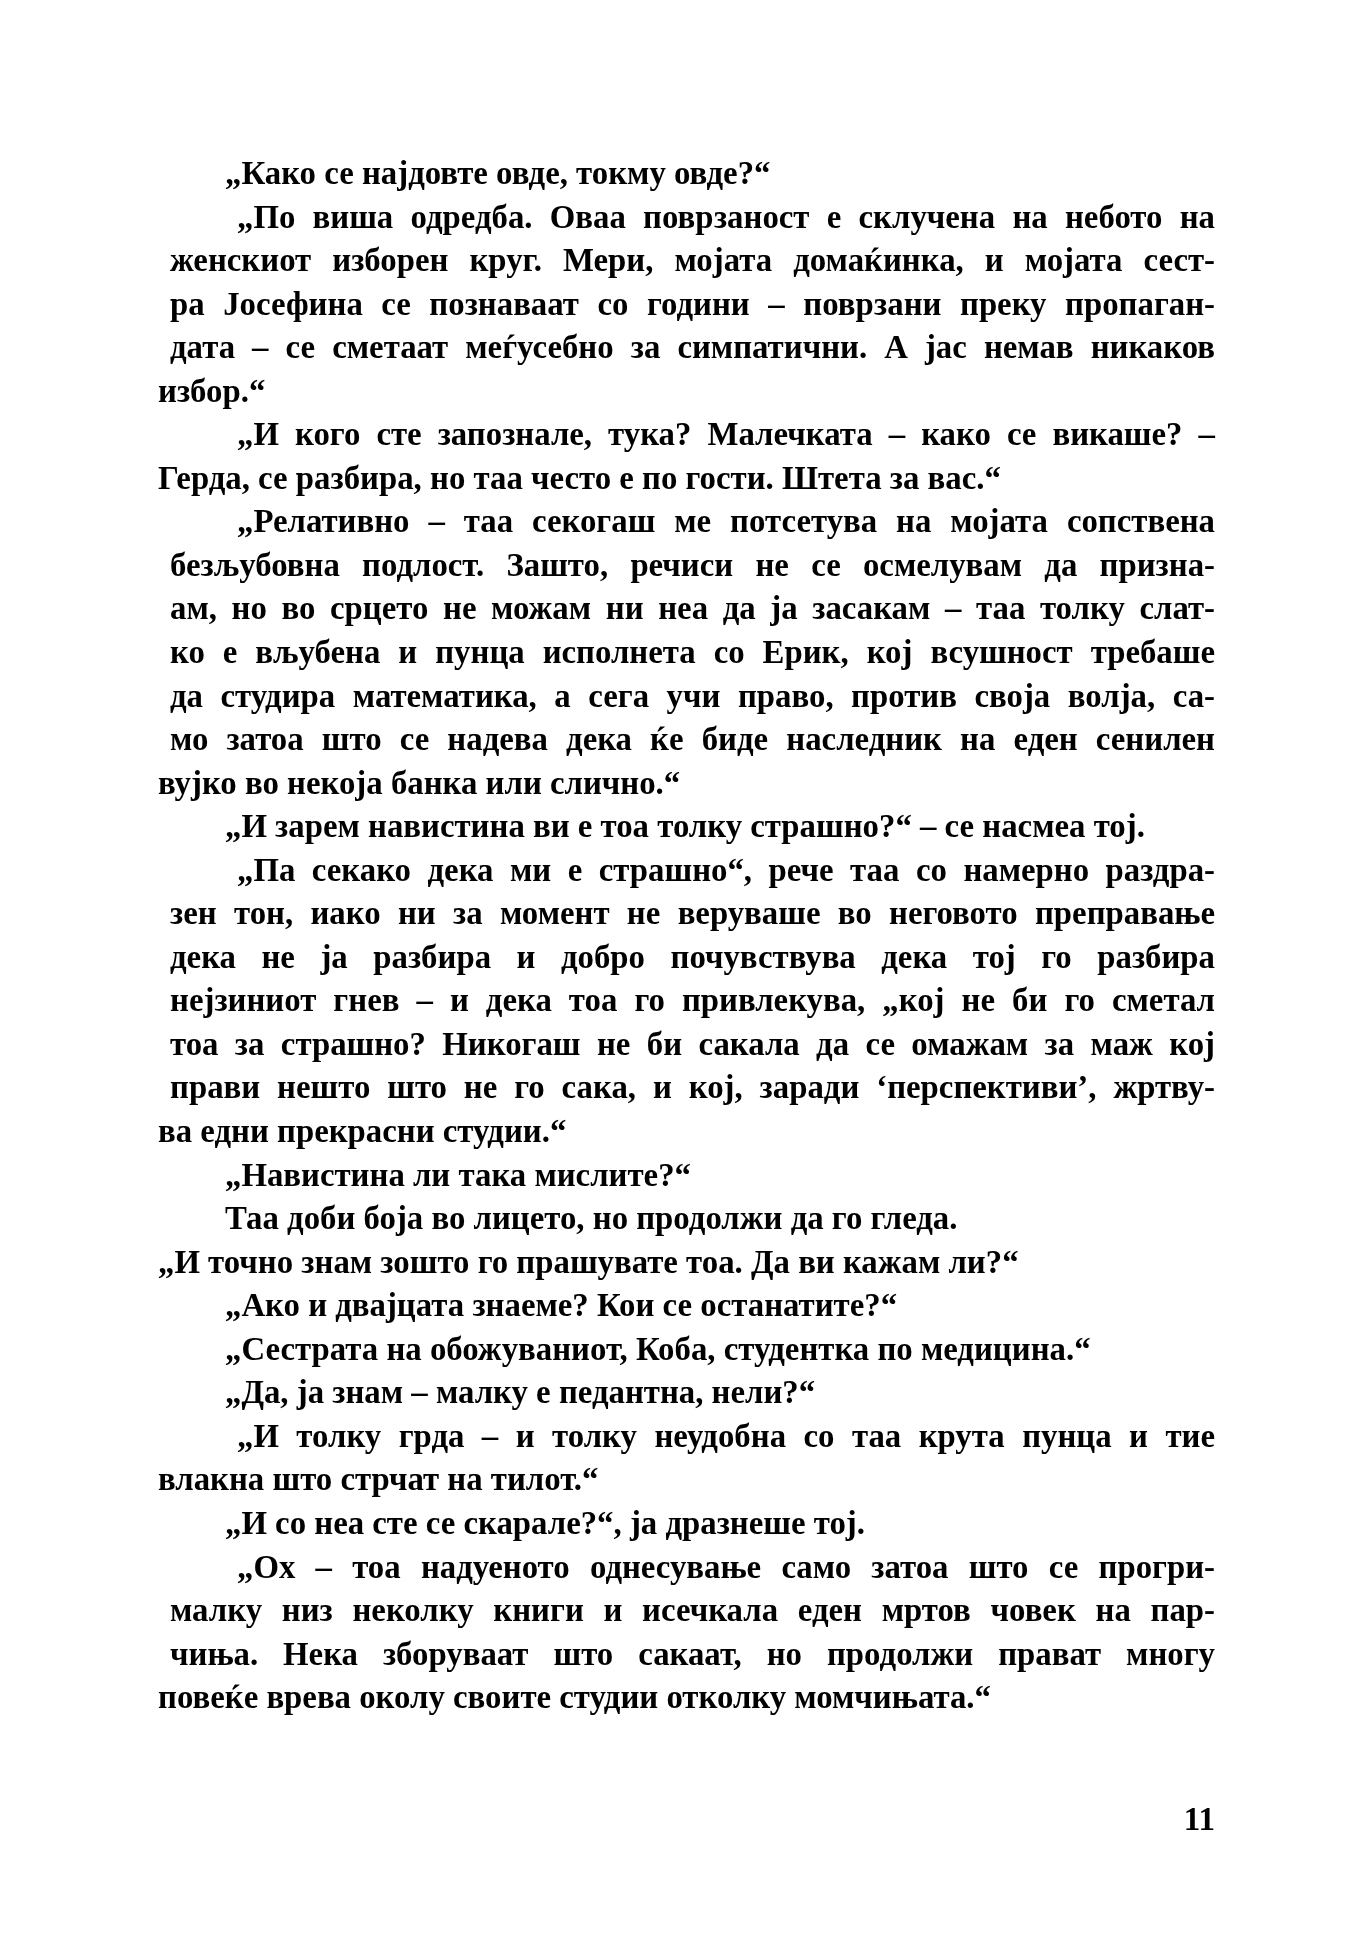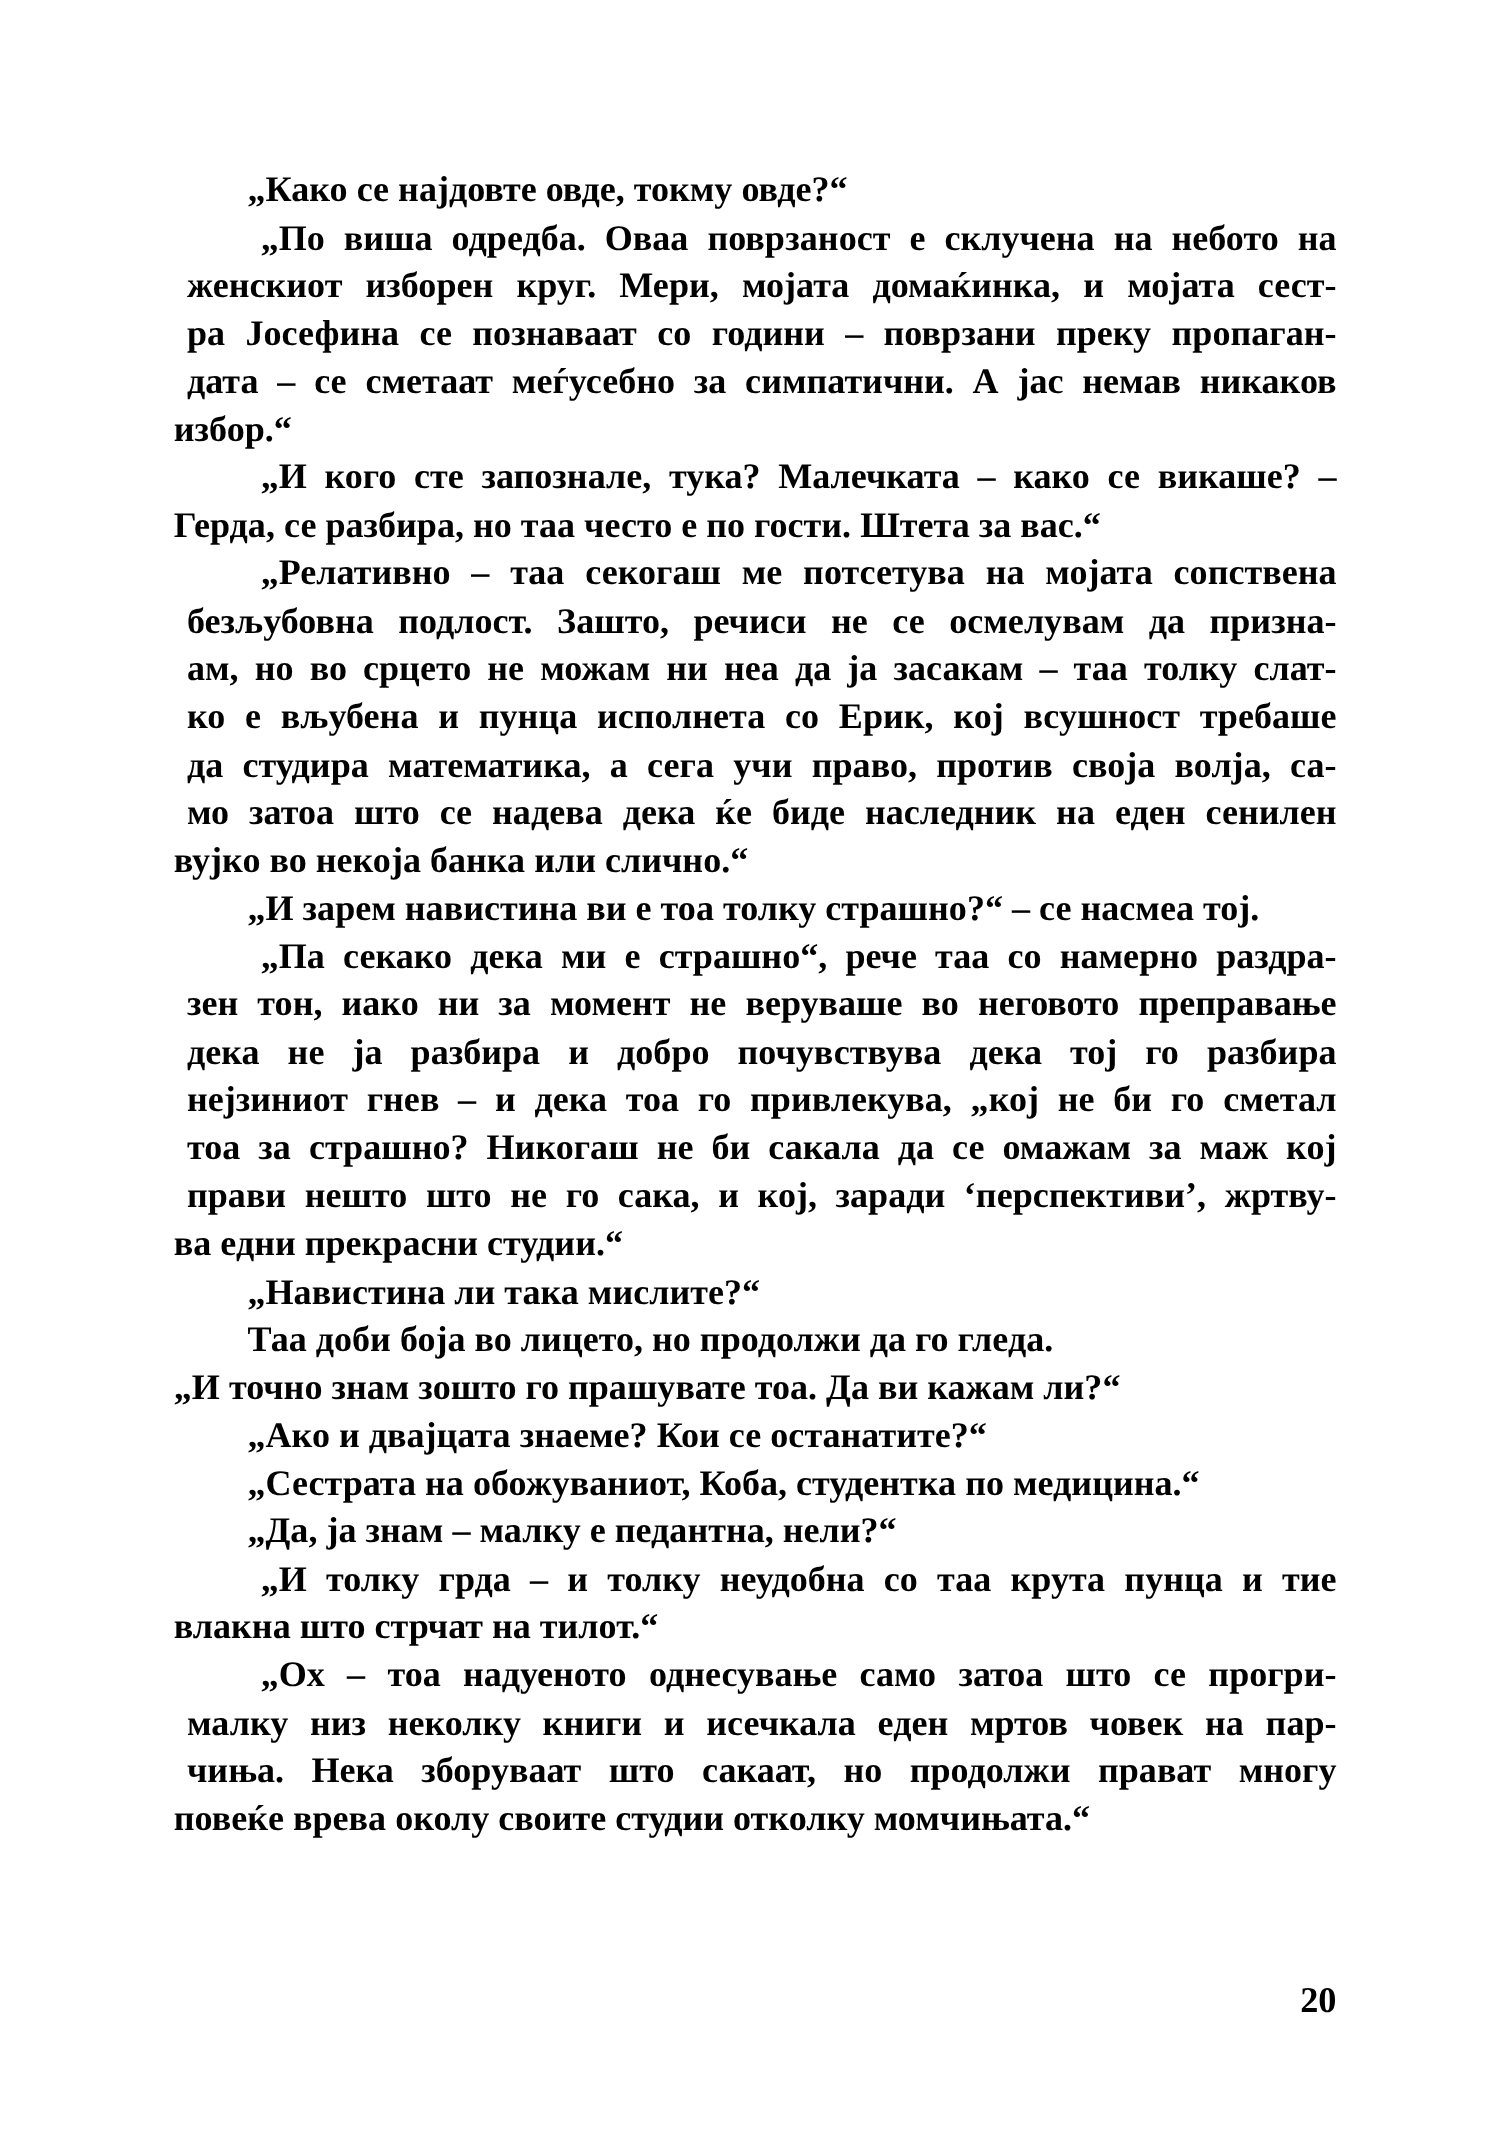--- a/index.html
+++ b/index.html
@@ -75,19 +75,20 @@
       <div class="line just">прави нешто што не го сака, и кој, заради ‘перспективи’, жртву-</div>
       <div class="line">ва едни прекрасни студии.“</div>
       <div class="line first">„Навистина ли така мислите?“</div>
       <div class="line first">Таа доби боја во лицето, но продолжи да го гледа.</div>
       <div class="line">„И точно знам зошто го прашувате тоа. Да ви кажам ли?“</div>
       <div class="line first">„Ако и двајцата знаеме? Кои се останатите?“</div>
       <div class="line first">„Сестрата на обожуваниот, Коба, студентка по медицина.“</div>
       <div class="line first">„Да, ја знам – малку е педантна, нели?“</div>
       <div class="line first just">„И толку грда – и толку неудобна со таа крута пунца и тие</div>
       <div class="line">влакна што стрчат на тилот.“</div>
+      <div class="line first">„И со неа сте се скарале?“, ја дразнеше тој.</div>
       <div class="line first just">„Ох – тоа надуеното однесување само затоа што се прогри-</div>
       <div class="line just">малку низ неколку книги и исечкала еден мртов човек на пар-</div>
       <div class="line just">чиња. Нека зборуваат што сакаат, но продолжи прават многу</div>
       <div class="line">повеќе врева околу своите студии отколку момчињата.“</div>
     </div>
-  <div class="page-number">20</div>
+  <div class="page-number">11</div>
 </div>
 
 </body></html>

